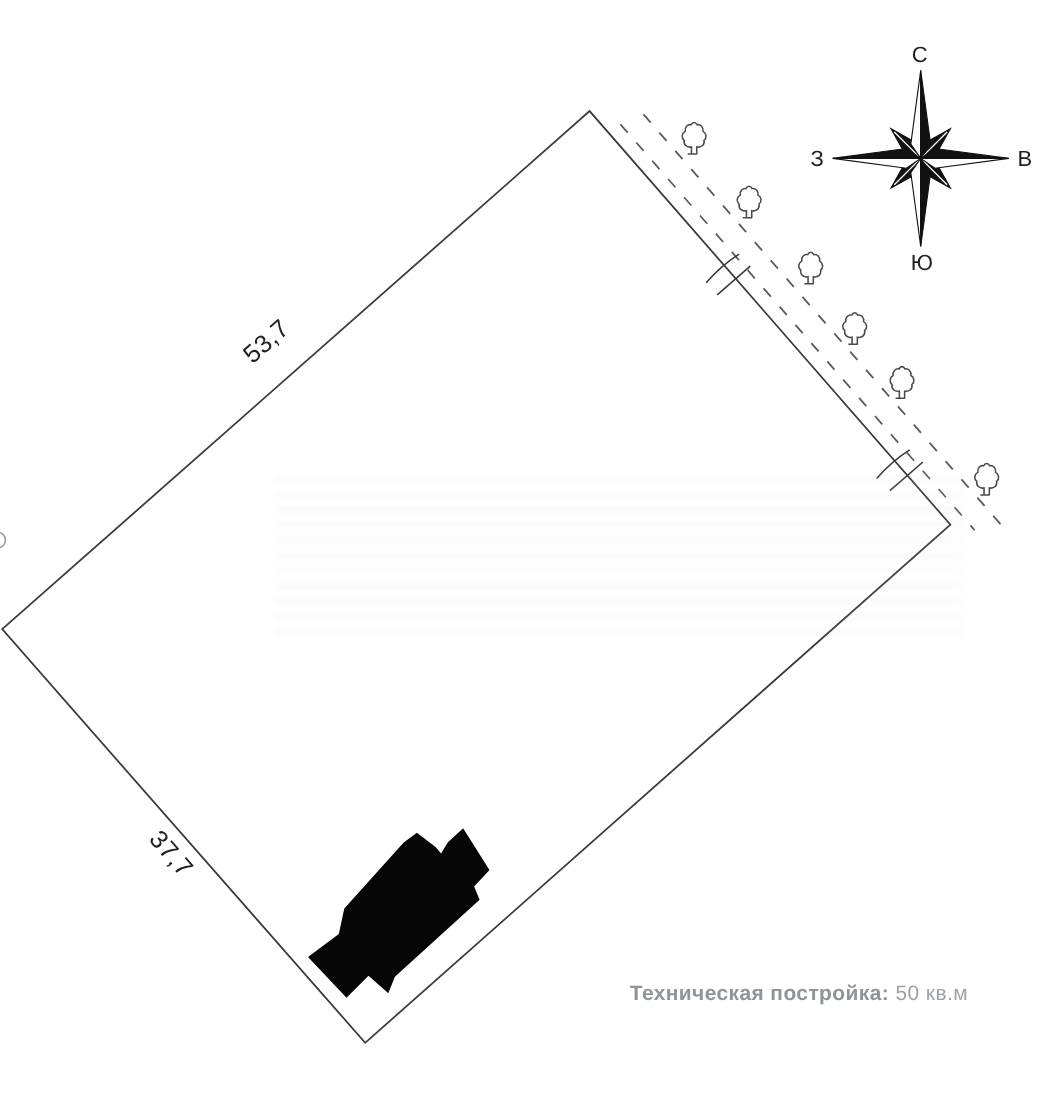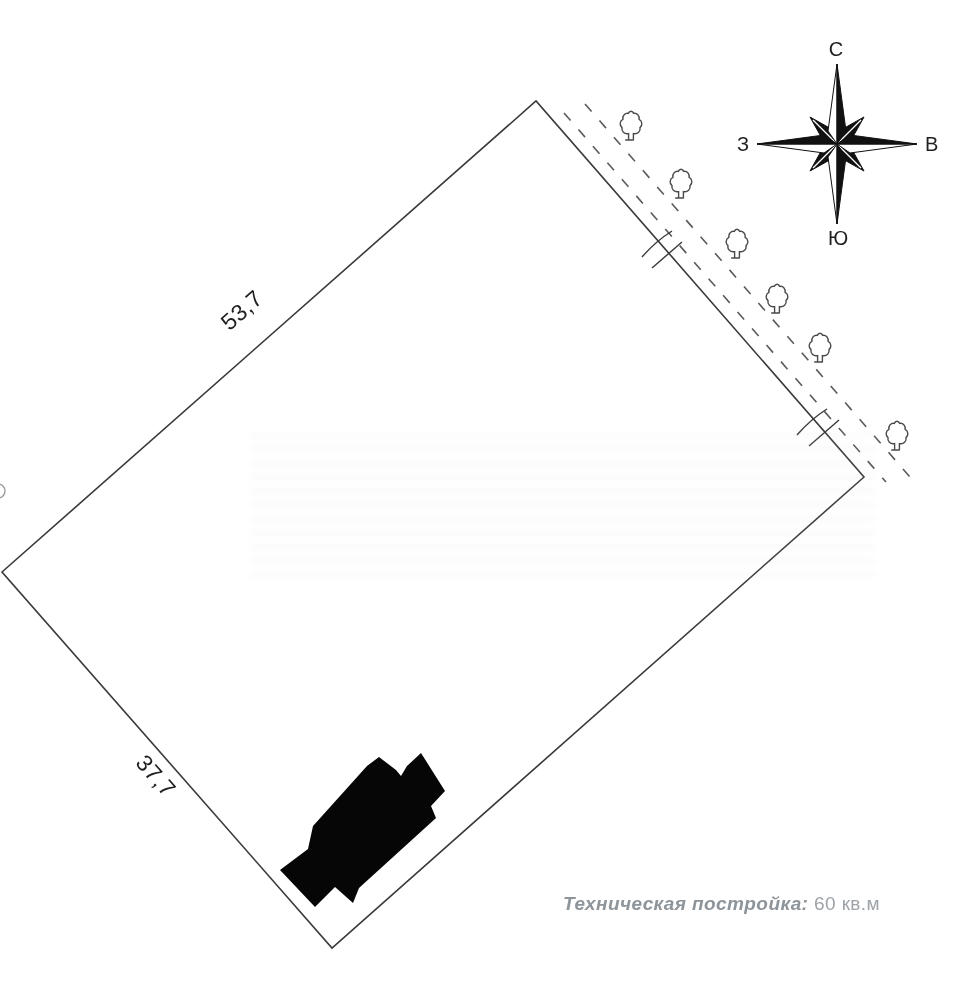--- a/index.html
+++ b/index.html
@@ -36,21 +36,21 @@
   .compass-diag{fill:#111;stroke:#111;stroke-width:1;}
   .compass-split{stroke:#ffffff;stroke-width:1.2;}
   .edge-circle{fill:none;stroke:#9a9a9a;stroke-width:1.4;}
   .watermark{position:absolute;left:250px;top:432px;width:625px;height:148px;
     opacity:0.05;filter:blur(2px);pointer-events:none;
     background:repeating-linear-gradient(180deg,#bfbfbf 0 6px,#ffffff 6px 14px);}
   .caption{
     position:absolute;top:893px;right:86px;white-space:nowrap;
     font-size:19px;letter-spacing:0.4px;
   }
-  .caption .lbl{font-weight:bold;color:var(--caption-label);font-style:italic;}
+  .caption .lbl{font-weight:bold;color:var(--caption-label);}
   .caption .val{font-weight:normal;color:var(--caption-value);}
 </style>
 </head>
 <body>
 
 <div class="stage">
 
   <div class="watermark"></div>
 
   <svg width="966" height="1000" viewBox="0 0 966 1000">
@@ -128,16 +128,16 @@
 
       <text class="compass-letter" x="-1" y="-88" text-anchor="middle">С</text>
       <text class="compass-letter" x="88" y="7" text-anchor="start">В</text>
       <text class="compass-letter" x="1" y="101" text-anchor="middle">Ю</text>
       <text class="compass-letter" x="-88" y="7" text-anchor="end">З</text>
     </g>
   </svg>
 
   <div class="caption">
     <span class="lbl">Техническая постройка:</span>
-    <span class="val"> <span>60 кв.м</span></span>
+    <span class="val"> <span>50 кв.м</span></span>
   </div>
 
 </div>
 
 </body></html>

